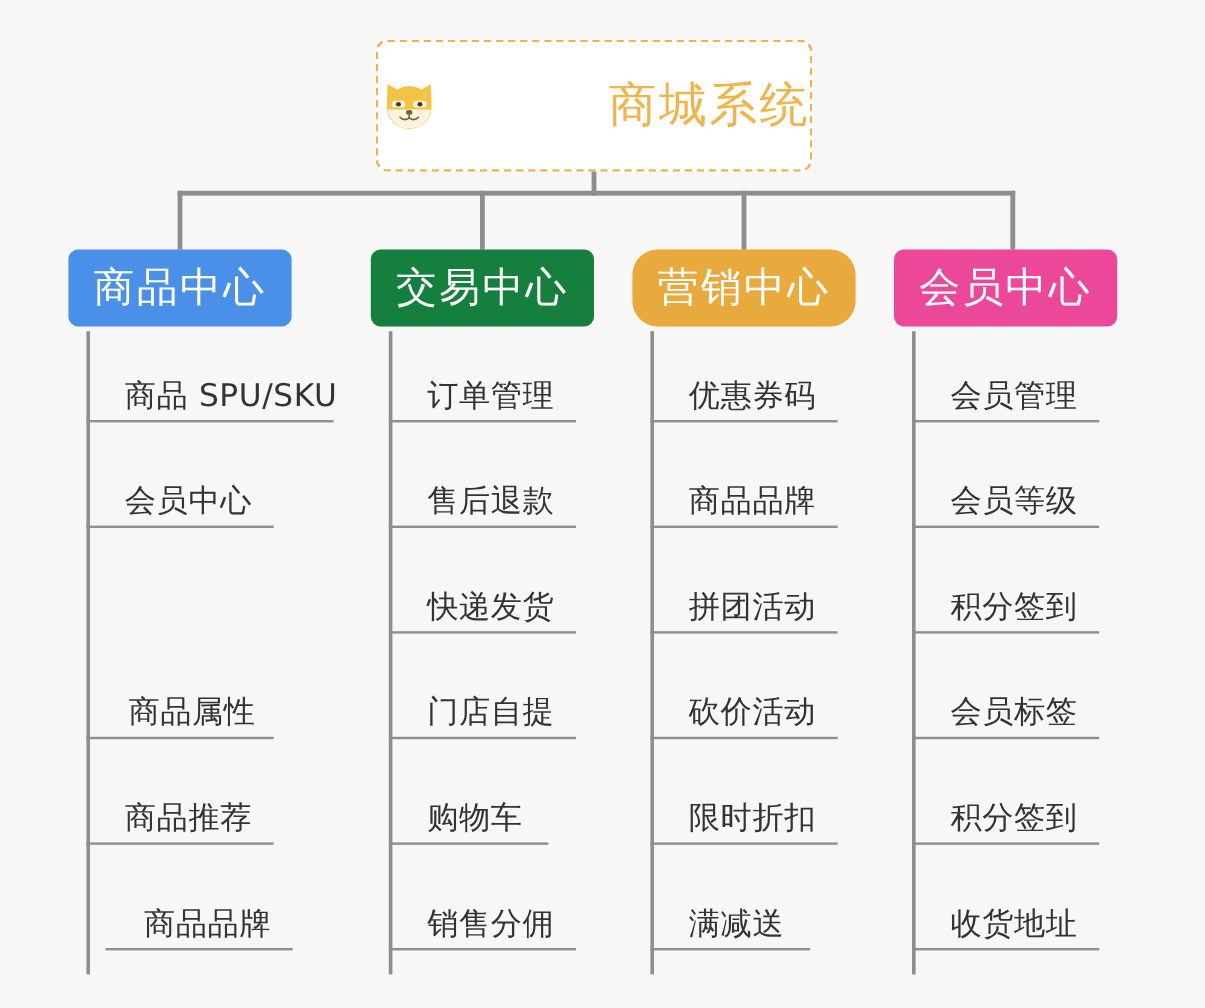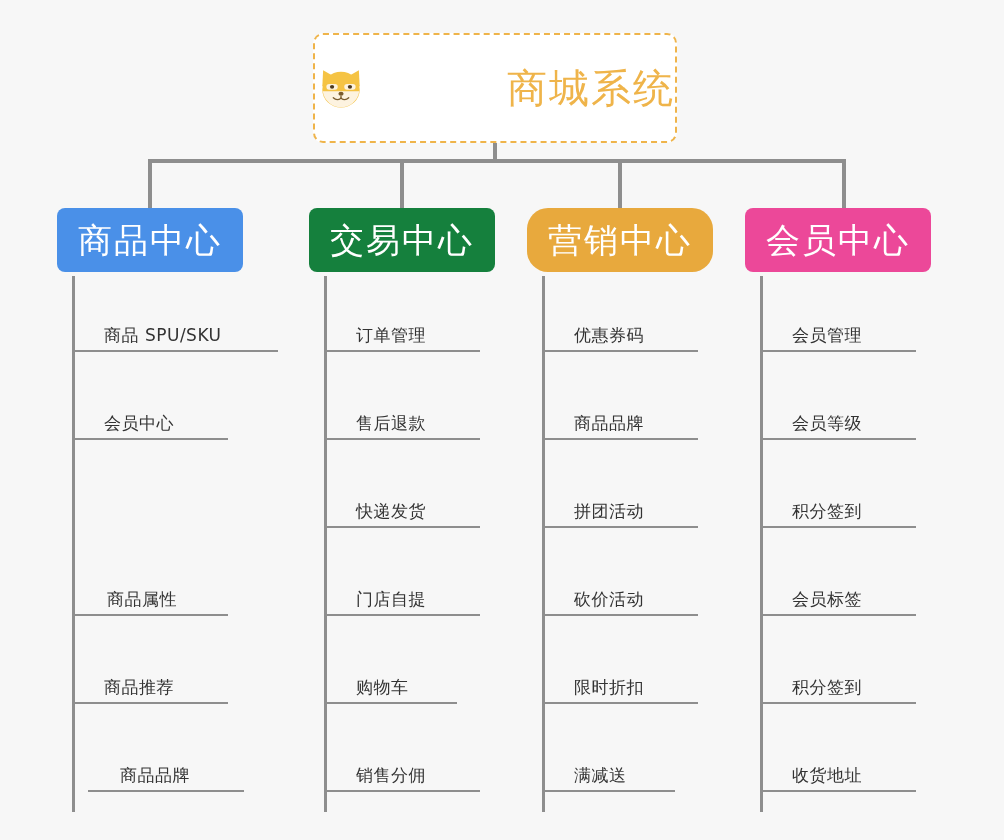--- a/index.html
+++ b/index.html
@@ -61,21 +61,21 @@
   .leaf{
     position:absolute;
     height:88px;
     box-sizing:border-box;
     display:flex;align-items:flex-end;
     border-bottom:2px solid #8e8e8e;
     padding-bottom:4px;
     padding-left:32px;
   }
   .leaf-label{
-    font-size:17px;
+    font-size:26px;
     color:#333333;
     white-space:nowrap;
     line-height:1.25;
     letter-spacing:0.5px;
   }
 </style>
 </head>
 <body style="background: rgb(247, 247, 247);">
 
 <div id="stage">

